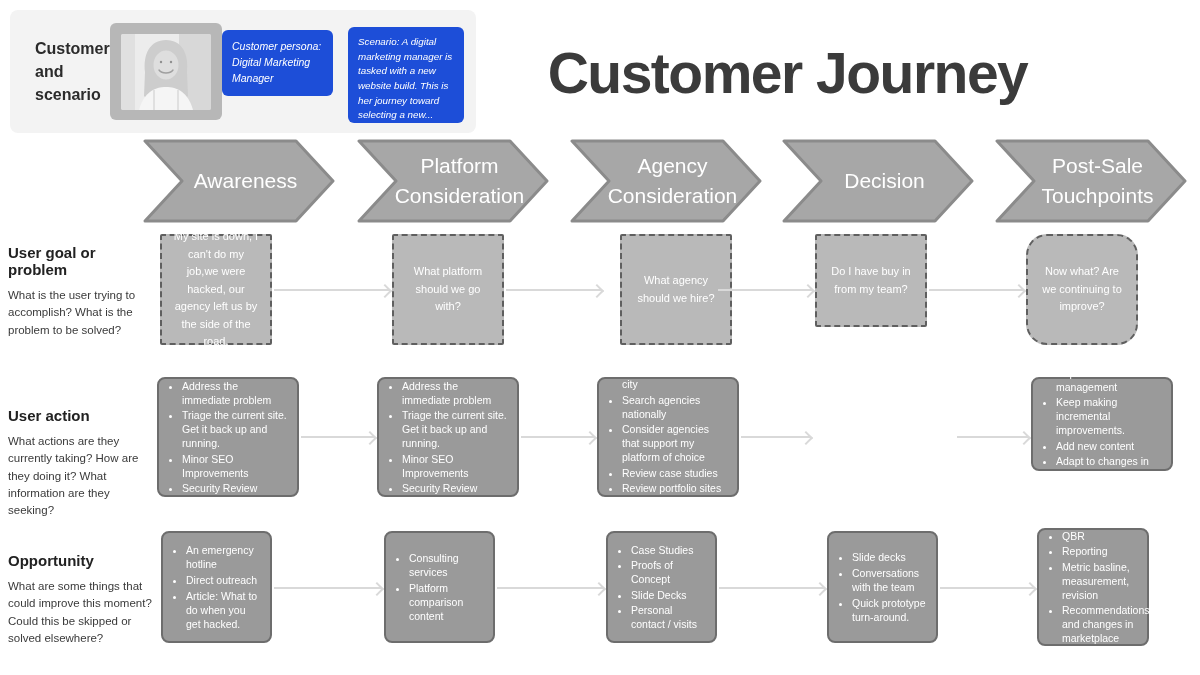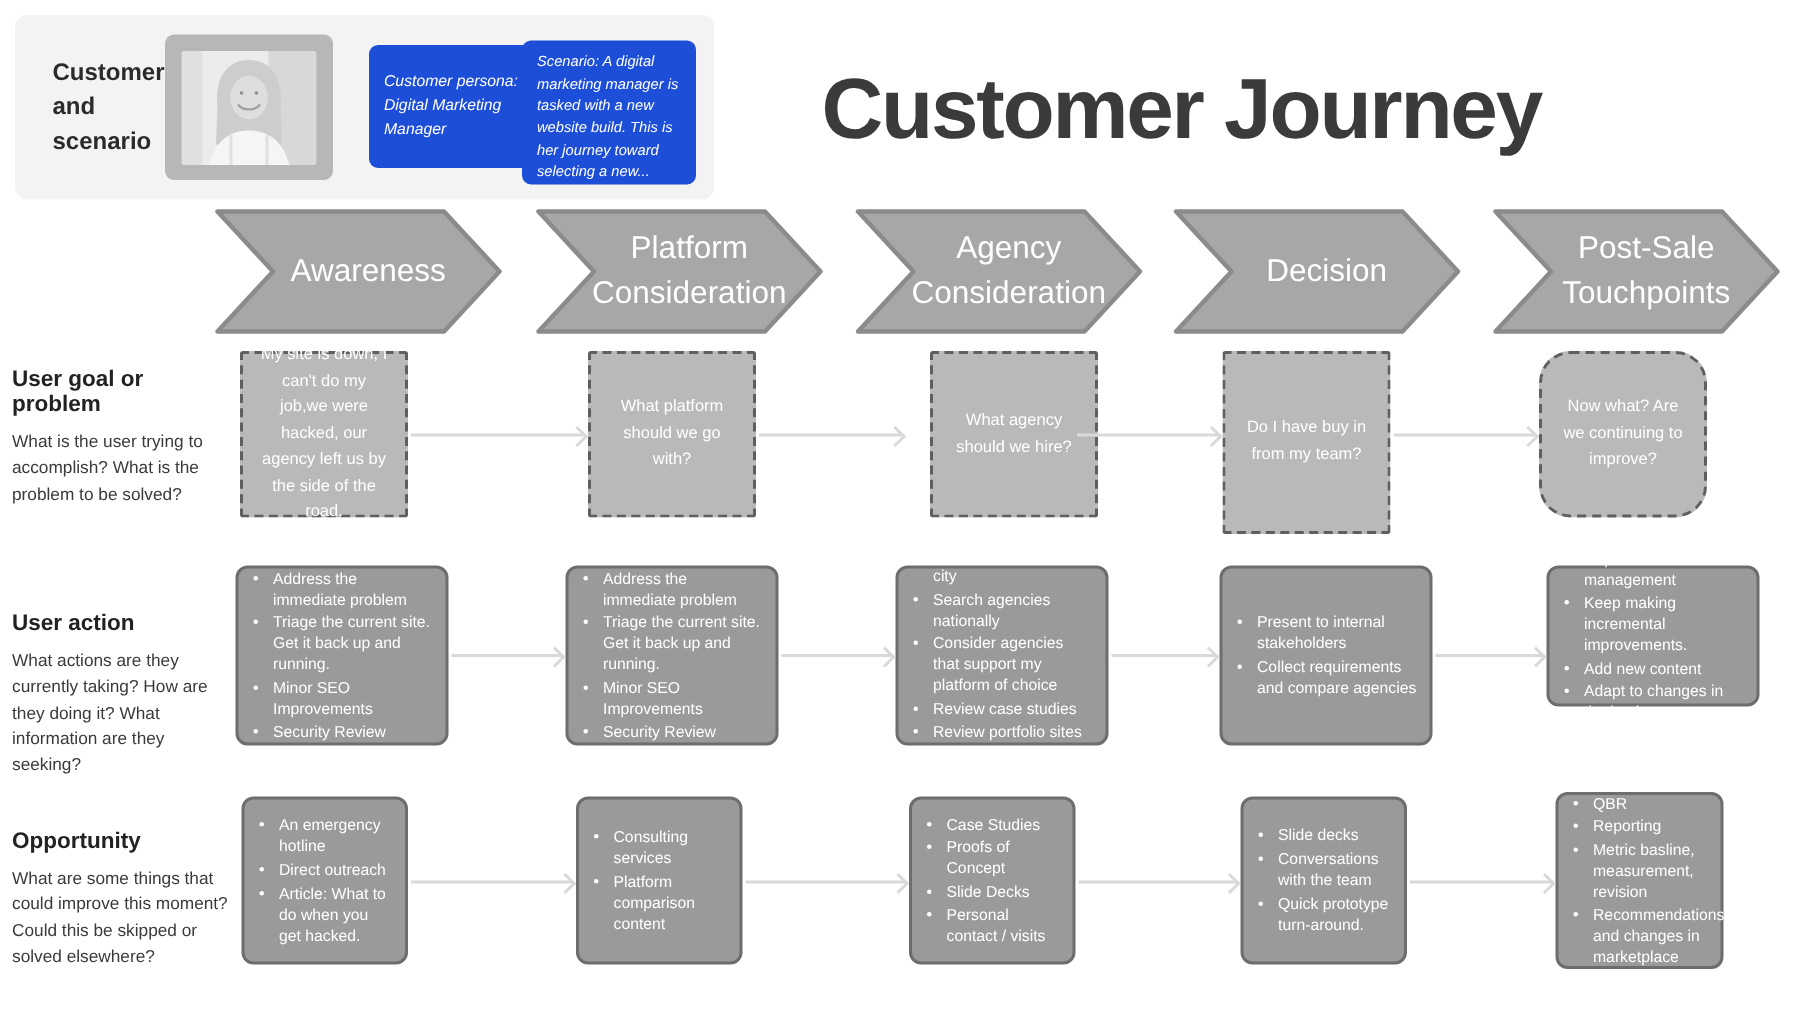--- a/index.html
+++ b/index.html
@@ -5,21 +5,21 @@
   * { margin:0; padding:0; box-sizing:border-box; }
   html,body { width:1200px; height:675px; background:#fff; font-family:"Liberation Sans","DejaVu Sans",sans-serif; overflow:hidden; }
   #canvas { position:relative; width:1200px; height:675px; background:#ffffff; }
 
   
   .persona-panel { position:absolute; left:10px; top:10px; width:466px; height:123px; background:#f3f3f3; border-radius:8px; }
   .persona-label { position:absolute; left:25px; top:50%; transform:translateY(-50%); width:95px; font-size:16px; font-weight:700; color:#2b2b2b; line-height:1.45; }
   .photo-card { position:absolute; left:100px; top:13px; width:112px; height:97px; background:#b7b7b7; border-radius:6px; display:flex; align-items:center; justify-content:center; }
   .photo-card svg { width:90px; height:76px; border-radius:2px; }
   .gray-card { position:absolute; background:#1d4ed8; border-radius:6px; color:#ffffff; font-style:italic; padding:10px 10px; line-height:1.5; }
-  .persona-card { left:236px; top:20px; width:111px; height:82px; font-size:10.5px; display:flex; align-items:center; }
+  .persona-card { left:212px; top:20px; width:111px; height:66px; font-size:10.5px; display:flex; align-items:center; }
   .scenario-card { left:338px; top:17px; width:116px; height:96px; font-size:9.8px; padding-top:8px; }
 
   
   .page-title { position:absolute; left:500px; top:40px; width:575px; text-align:center; font-size:57px; font-weight:700; letter-spacing:-1.5px; color:#3b3b3b; }
 
   
   .stage { position:absolute; top:139px; width:193px; height:84px; }
   .stage svg { position:absolute; inset:0; width:100%; height:100%; }
   .stage-label { position:absolute; inset:0; display:flex; align-items:center; justify-content:center; text-align:center; color:#ffffff; font-size:21px; font-weight:500; line-height:1.45; padding:0 18px 0 30px; }
 
@@ -106,21 +106,21 @@
     <p>What actions are they currently taking? How are they doing it? What information are they seeking?</p>
   </div>
   <div class="row-label" style="top:552px;">
     <h3>Opportunity</h3>
     <p>What are some things that could improve this moment? Could this be skipped or solved elsewhere?</p>
   </div>
 
   <div class="card dashed-card" style="left:160px; top:234px; width:112px; height:111px;">My site is down, I can't do my job,we were hacked, our agency left us by the side of the road.</div>
   <div class="card dashed-card" style="left:392px; top:234px; width:112px; height:111px;">What platform should we go with?</div>
   <div class="card dashed-card" style="left:604px; top:234px; width:112px; height:111px;margin-left:16px;">What agency should we hire?</div>
-  <div class="card dashed-card" style="left:815px; top:234px; width:112px; height:122px;">Do I have buy in from my team?</div>
+  <div class="card dashed-card" style="left:815px; top:234px; width:112px; height:93px;">Do I have buy in from my team?</div>
   <div class="card dashed-card" style="left:1026px; top:234px; width:112px; height:111px;border-radius:21px;">Now what? Are we continuing to improve?</div>
 
   <div class="connector" style="left:274px; top:289px; width:116px;"></div>
   <div class="connector" style="left:506px; top:289px; width:96px;"></div>
   <div class="connector" style="left:718px; top:289px; width:95px;"></div>
   <div class="connector" style="left:929px; top:289px; width:95px;"></div>
 
   <div class="card solid-card" style="left:157px; top:377px; width:142px; height:120px;">
       <ul>
         <li>Address the immediate problem</li>
@@ -140,26 +140,20 @@
   <div class="card solid-card" style="left:597px; top:377px; width:142px; height:120px;">
       <ul>
         <li>Search agencies in my city</li>
         <li>Search agencies nationally</li>
         <li>Consider agencies that support my platform of choice</li>
         <li>Review case studies</li>
         <li>Review portfolio sites</li>
         <li>Interview customers</li>
       </ul>
     </div>
-  <div class="card solid-card" style="left:813px; top:377px; width:142px; height:120px;">
-      <ul>
-        <li>Present to internal stakeholders</li>
-        <li>Collect requirements and compare agencies</li>
-      </ul>
-    </div>
   <div class="card solid-card" style="left:1031px; top:377px; width:142px; height:94px;">
       <ul>
         <li>Report to management</li>
         <li>Keep making incremental improvements.</li>
         <li>Add new content</li>
         <li>Adapt to changes in the business</li>
       </ul>
     </div>
 
   <div class="connector" style="left:301px; top:436px; width:74px;"></div>

